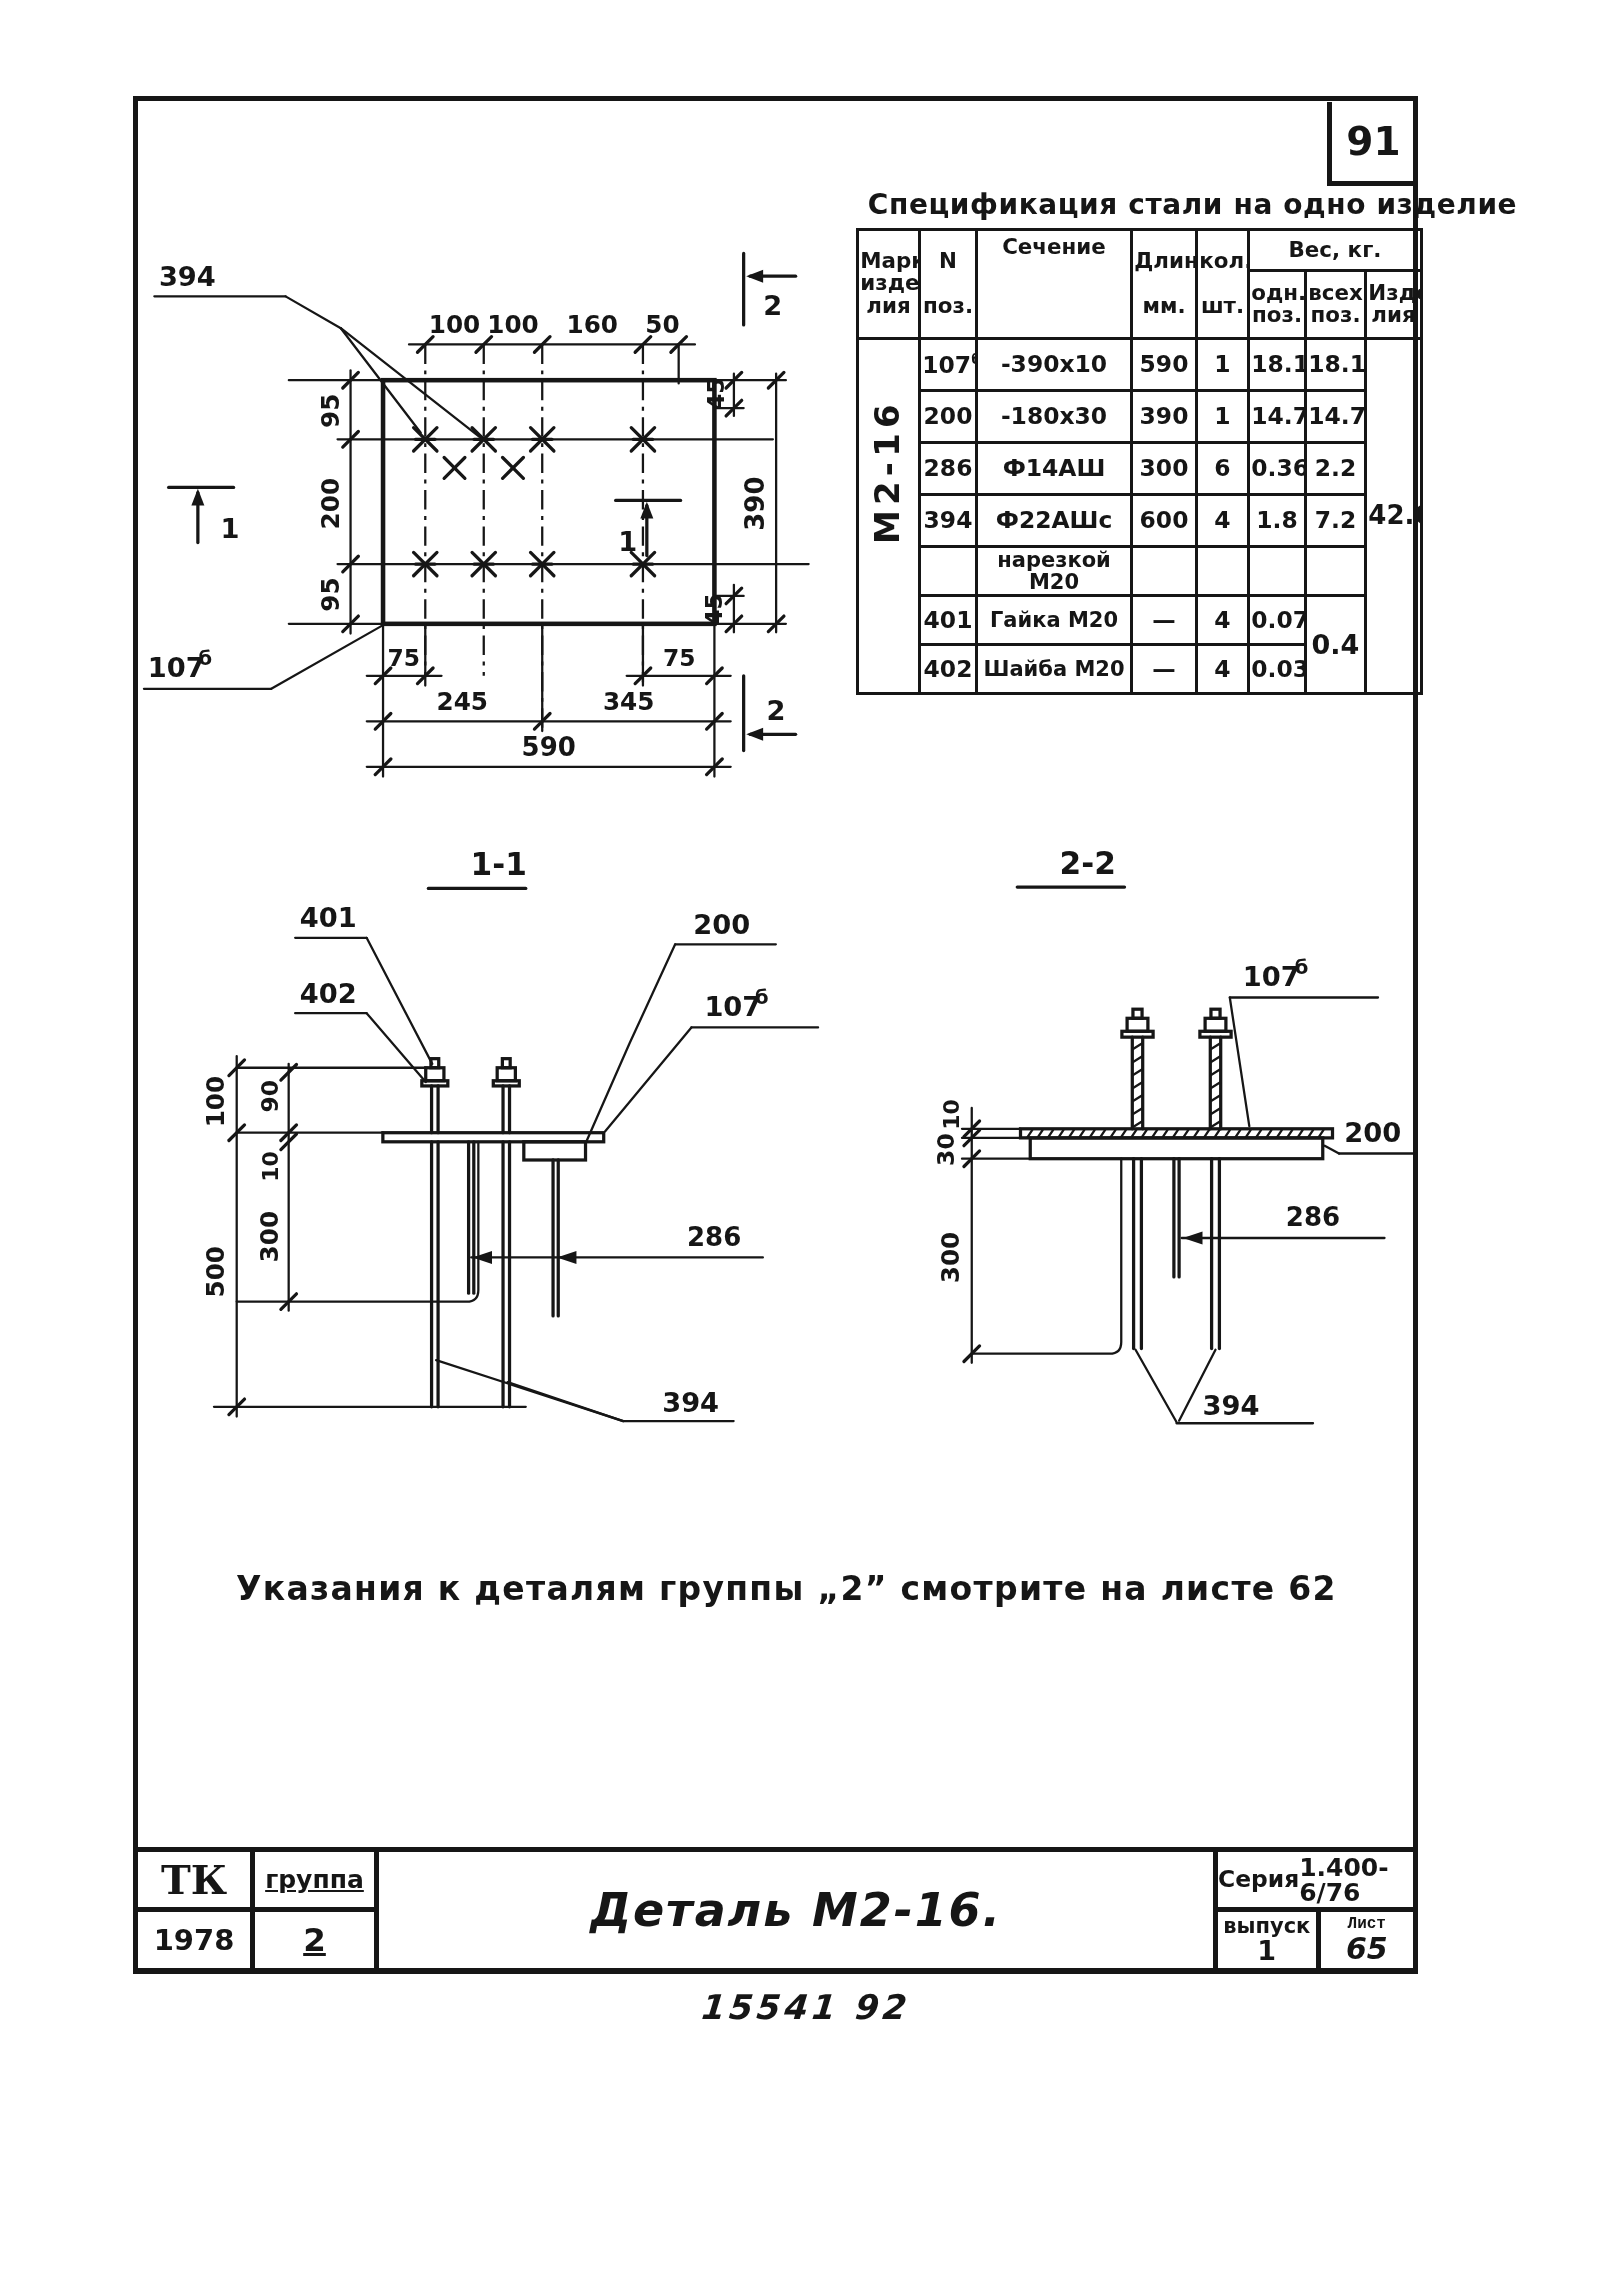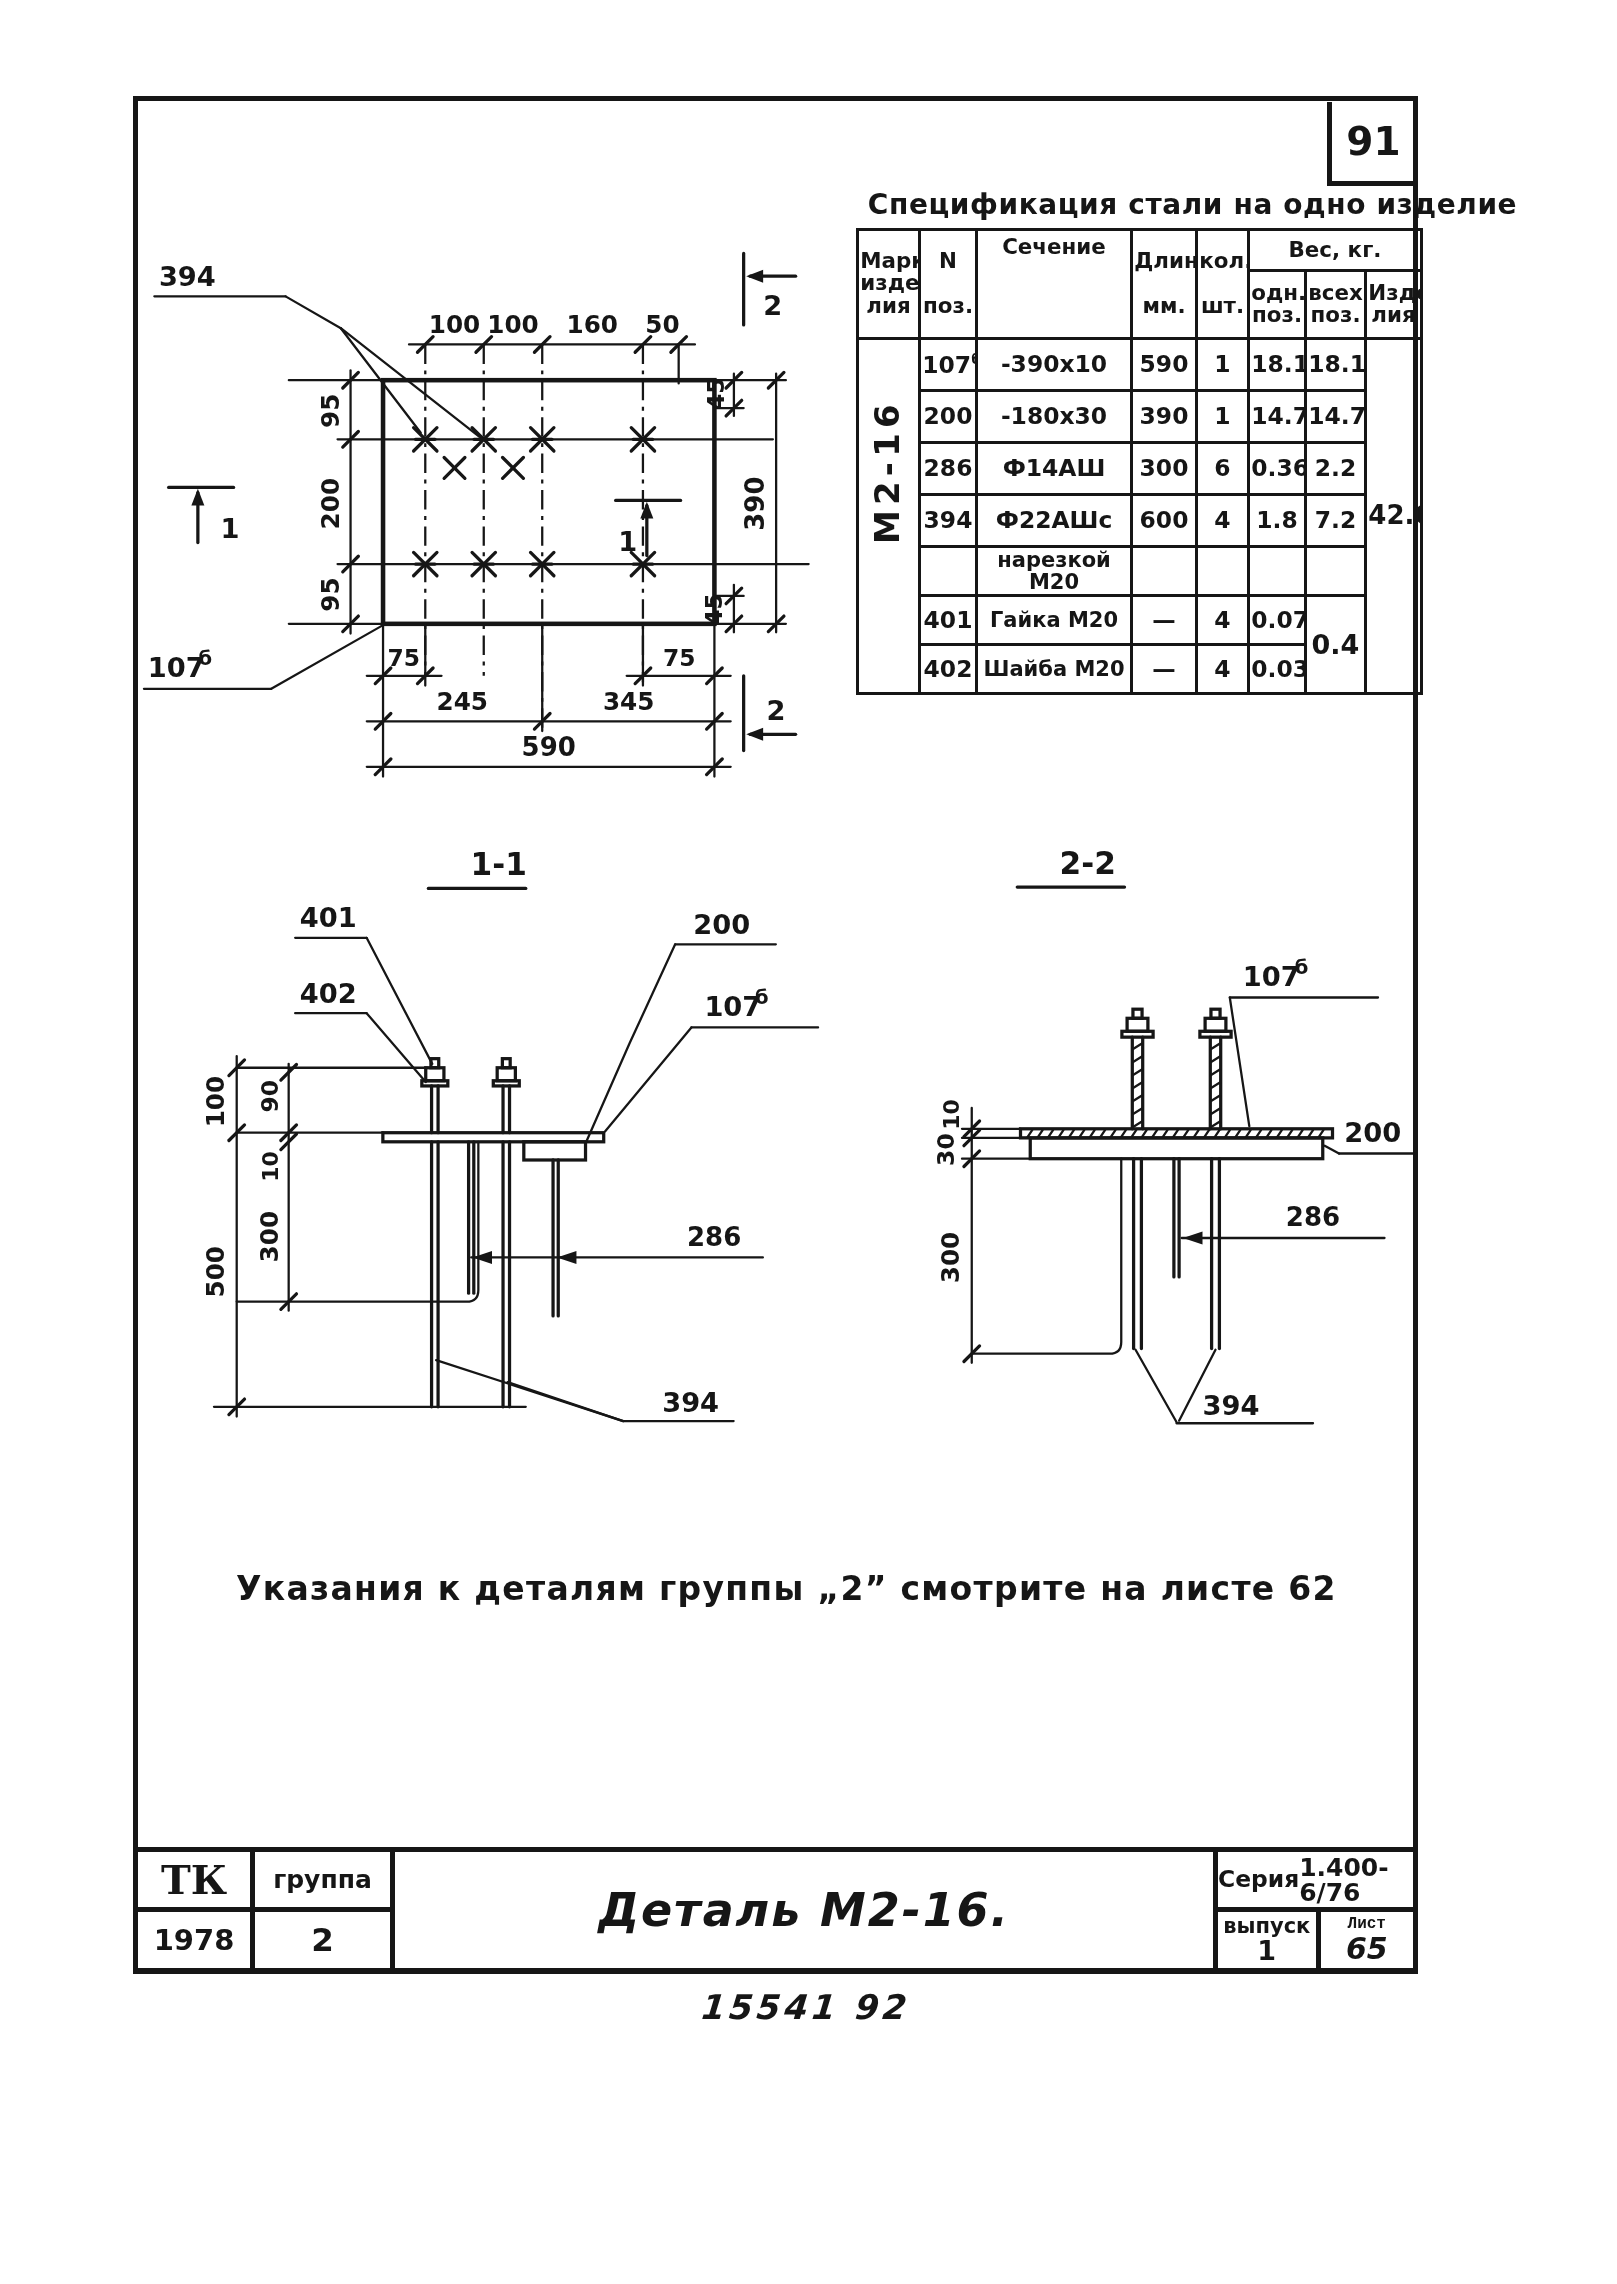--- a/index.html
+++ b/index.html
@@ -522,21 +522,21 @@
     </g>
   </svg>
 
   <div id="note" class="abs">Указания  к деталям  группы „2” смотрите  на  листе 62</div>
 
   <div id="tblock" class="abs">
     <div class="tb-col" style="width:117px;">
       <div class="cell b-r b-b" style="height:55px;font-size:40px;font-family:'DejaVu Serif',serif;">ТК</div>
       <div class="cell b-r" style="flex:1;font-size:29px;">1978</div>
     </div>
-    <div class="tb-col" style="width:140px;">
+    <div class="tb-col" style="width:124px;text-decoration:underline;">
       <div class="cell b-r b-b" style="height:55px;font-size:25px;">группа</div>
       <div class="cell b-r" style="flex:1;font-size:32.5px;">2</div>
     </div>
     <div class="cell" style="flex:1;font-size:46px;letter-spacing:1.9px;font-style:italic;">Деталь   М2-16.</div>
     <div class="tb-col" style="width:195px;border-left:5.2px solid #161616;">
       <div class="cell b-b" style="height:55px;flex-direction:row;line-height:1.0;">
         <span style="font-size:23.4px;">Серия</span>
         <span style="font-size:25px;">1.400-6/76</span>
       </div>
       <div style="flex:1;display:flex;">

